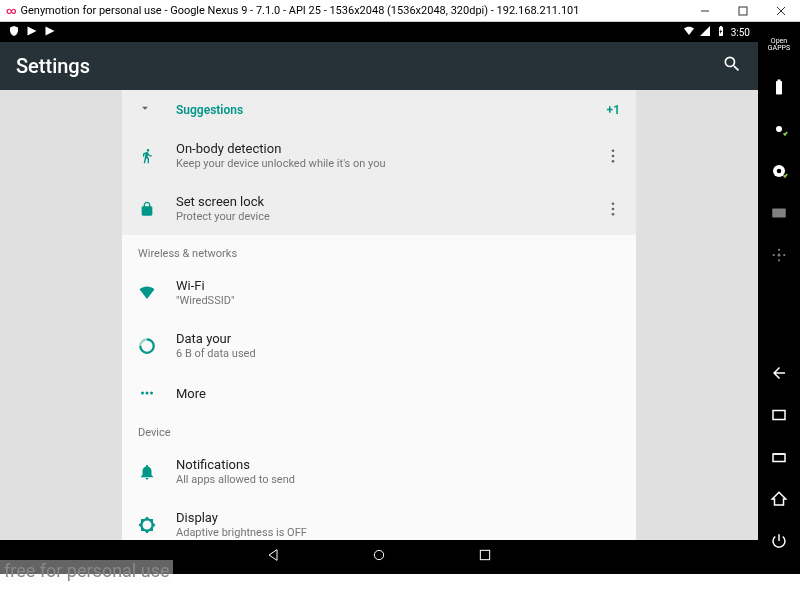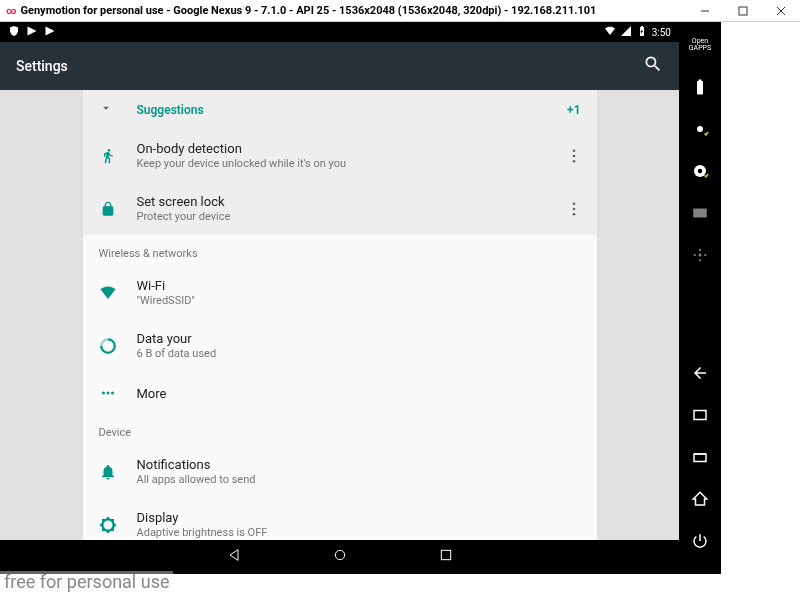--- a/index.html
+++ b/index.html
@@ -1,42 +1,42 @@
 <!DOCTYPE html>
 <html><head>
 <meta charset="utf-8">
 <style>
 * { box-sizing: border-box; margin: 0; padding: 0; }
 body { font-family: Roboto, Arial, sans-serif; width: 800px; height: 595px; overflow: hidden; background: #fff; position: relative; }
 
 
 .titlebar { height: 22px; background: #fff; border-bottom: 1px solid #ccc; display: flex; align-items: center; font-size: 11px; padding-left: 6px; }
 .titlebar .geny-icon { color: #e91e63; font-weight: bold; margin-right: 4px; font-size: 10px; }
-.titlebar .title-text { flex: 1; color: #000; font-weight: bold; }
+.titlebar .title-text { flex: 1; color: #000; }
 .titlebar .win-controls { display: flex; }
 .titlebar .win-btn { width: 38px; height: 22px; display: flex; align-items: center; justify-content: center; font-size: 11px; color: #333; }
 .titlebar .win-btn svg { width: 10px; height: 10px; }
 
 
 .app-area { display: flex; height: 552px; }
-.device-screen { width: 679px; height: 552px; background: #4c1d95; position: relative; display: flex; flex-direction: column; }
+.device-screen { width: 758px; height: 552px; background: #4c1d95; position: relative; display: flex; flex-direction: column; }
 .geny-sidebar { width: 42px; height: 552px; background: #000; display: flex; flex-direction: column; align-items: center; padding-top: 8px; gap: 12px; }
 .geny-sidebar .geny-tool { width: 30px; height: 30px; display: flex; align-items: center; justify-content: center; color: #fff; font-size: 14px; }
 .geny-sidebar .geny-tool svg { width: 18px; height: 18px; fill: #fff; }
 .geny-sidebar .open-gapps { font-size: 7px; color: #fff; text-align: center; line-height: 1; }
 
 
 .status-bar { height: 20px; background: #000; display: flex; align-items: center; justify-content: space-between; padding: 0 8px; color: #fff; font-size: 10px; }
 .status-bar .left-icons { display: flex; gap: 6px; align-items: center;}
 .status-bar .right-icons { display: flex; gap: 4px; align-items: center; }
 .status-bar svg { width: 12px; height: 12px; fill: #fff; }
 
 
 .app-bar { height: 48px; background: #263238; display: flex; align-items: center; padding: 0 16px; color: #fff; }
-.app-bar .app-title { font-size: 14px; font-weight: 500; flex: 1; }
+.app-bar .app-title { font-size: 20px; font-weight: 500; flex: 1; }
 .app-bar svg { width: 20px; height: 20px; fill: #fff; }
 
 
 .content-wrap { flex: 1; overflow: hidden; background: #e0e0e0; display: flex; justify-content: center; }
 .content { width: 514px; background: #fafafa; }
 
 
 .suggestions-hdr { display: flex; align-items: center; padding: 10px 16px; background: #eeeeee; }
 .suggestions-hdr .chev { width: 18px; margin-right: 20px; }
 .suggestions-hdr .sug-title { color: #009688; font-size: 12px; font-weight: 600; flex: 1; }
@@ -57,21 +57,21 @@
 .list-item .icn { width: 18px; height: 18px; margin-right: 20px; display: flex; align-items: center; justify-content: center; }
 .list-item .icn svg { width: 18px; height: 18px; fill: #009688; }
 .list-item .t1 { font-size: 13px; color: #212121; }
 .list-item .t2 { font-size: 11px; color: #757575; margin-top: 1px; }
 
 
 .nav-bar { height: 34px; background: #000; display: flex; align-items: center; justify-content: center; gap: 90px; }
 .nav-bar svg { width: 16px; height: 16px; fill: #fff; }
 
 
-.watermark-left { position: absolute; left: 0; bottom: 1px; font-size: 18px; color: #888; background: rgba(250,250,250,0.4); padding: 0 4px 2px; }
+.watermark-left { position: absolute; left: 0; bottom: 12px; font-size: 18px; color: #888; background: rgba(250,250,250,0.4); padding: 0 4px 2px; }
 .watermark-right { position: absolute; right: 6px; bottom: 2px; display:flex; align-items:center; gap:3px; opacity:0.55; color:#fff; font-size:14px; font-weight:600; }
 .watermark-right svg { width:18px; height:18px; fill:#fff; }
 
 .green-check { fill: #8bc34a; }
 </style>
 </head>
 <body>
 
 <div class="titlebar">
   <span class="geny-icon">∞</span>

